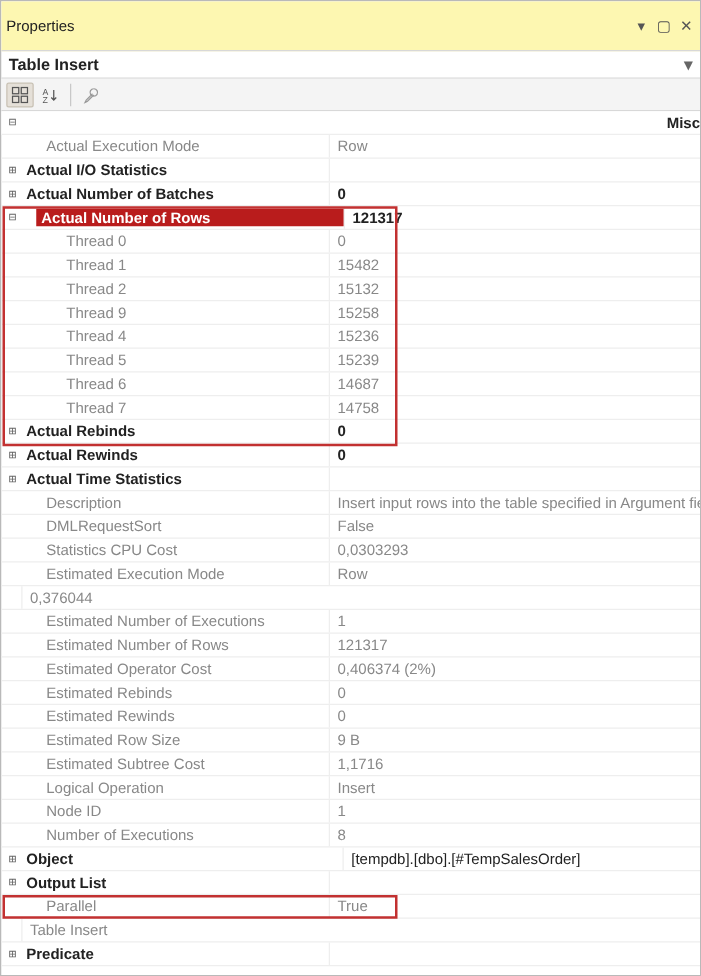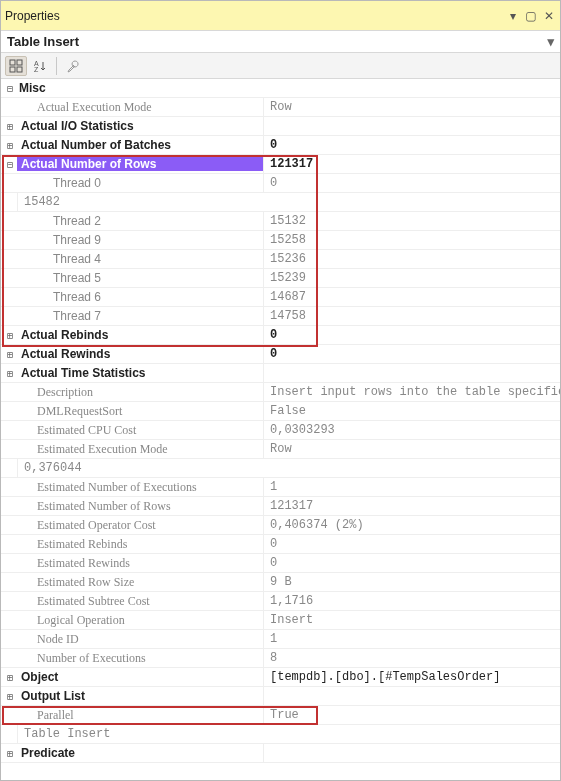--- a/index.html
+++ b/index.html
@@ -8,21 +8,21 @@
     font-size: 12px;
     color: #222;
     background: #fff;
     width: 561px;
     height: 781px;
     overflow: hidden;
     border: 1px solid #b9b9b9;
   }
   .titlebar {
     background: #fdf7b1;
-    height: 30px;
+    height: 40px;
     display: flex;
     align-items: center;
     padding: 0 4px;
     border-bottom: 1px solid #d8d8d8;
   }
   .titlebar .title { flex: 1; font-size: 12px; }
   .titlebar .controls { display: flex; gap: 4px; align-items: center; }
   .titlebar .controls span { width: 14px; height: 14px; display:flex; align-items:center; justify-content:center; color:#555; cursor:pointer; }
   .subtitle {
     padding: 3px 6px;
@@ -82,32 +82,32 @@
   .row .value {
     flex:1;
     padding-left:6px;
     color:#888;
     border-left:1px solid #eeeeee;
     height:100%;
     display:flex;
     align-items:center;
     overflow:hidden;
     white-space:nowrap;
-    font-family:Liberation Mono, monospace;
-  }
-  .row .value.dark { color:#222; }
+  }
+  .row .value.dark { color:#222;margin-left:11px; }
   .row .value.bold { color:#222; font-weight:bold; }
-  .row.cat .label { padding-left:2px; }
+  .row.cat .label { padding-left:2px;text-align:right; }
   .row.cat { background:#fff; }
   .row.selected .label {
-    background:#8b5cf6;
+    background:#b91c1c;
     color:#fff !important;
+    margin-left:12px;
   }
   .row.selected .value { color:#222; }
-  .row.indent1 .label { padding-left: 20px; font-family: Liberation Serif, serif; }
+  .row.indent1 .label { padding-left: 20px; }
   .row.indent2 .label { padding-left: 36px; }
   
   .redbox {
     position:absolute;
     border:2px solid #c23131;
     pointer-events:none;
     z-index:5;
   }
   .grid-wrap { position:relative; }
 </style>
@@ -184,20 +184,21 @@
     <span class="value bold">121317</span>
   </div>
 
   <div class="row indent2">
         <span class="exp"></span>
         <span class="label">Thread 0</span>
         <span class="value">0</span>
       </div>
   <div class="row indent2">
         <span class="exp"></span>
+        <span class="label">Thread 1</span>
         <span class="value">15482</span>
       </div>
   <div class="row indent2">
         <span class="exp"></span>
         <span class="label">Thread 2</span>
         <span class="value">15132</span>
       </div>
   <div class="row indent2">
         <span class="exp"></span>
         <span class="label">Thread 9</span>
@@ -245,21 +246,21 @@
         <span class="label">Description</span>
         <span class="value">Insert input rows into the table specified in Argument field.</span>
       </div>
   <div class="row indent1">
         <span class="exp"></span>
         <span class="label">DMLRequestSort</span>
         <span class="value">False</span>
       </div>
   <div class="row indent1">
         <span class="exp"></span>
-        <span class="label">Estimated CPU Cost</span>
+        <span class="label">Statistics CPU Cost</span>
         <span class="value">0,0303293</span>
       </div>
   <div class="row indent1">
         <span class="exp"></span>
         <span class="label">Estimated Execution Mode</span>
         <span class="value">Row</span>
       </div>
   <div class="row indent1">
         <span class="exp"></span>
         <span class="value">0,376044</span>

